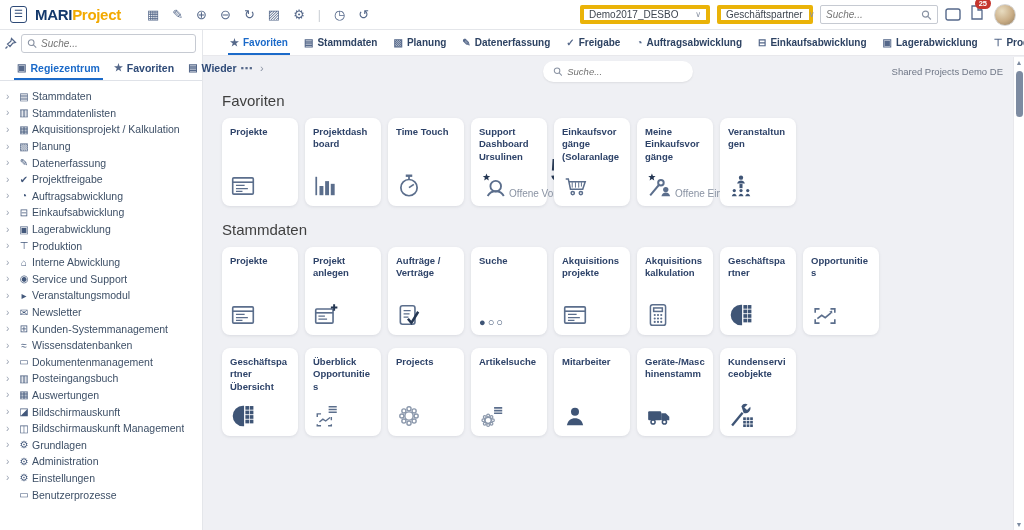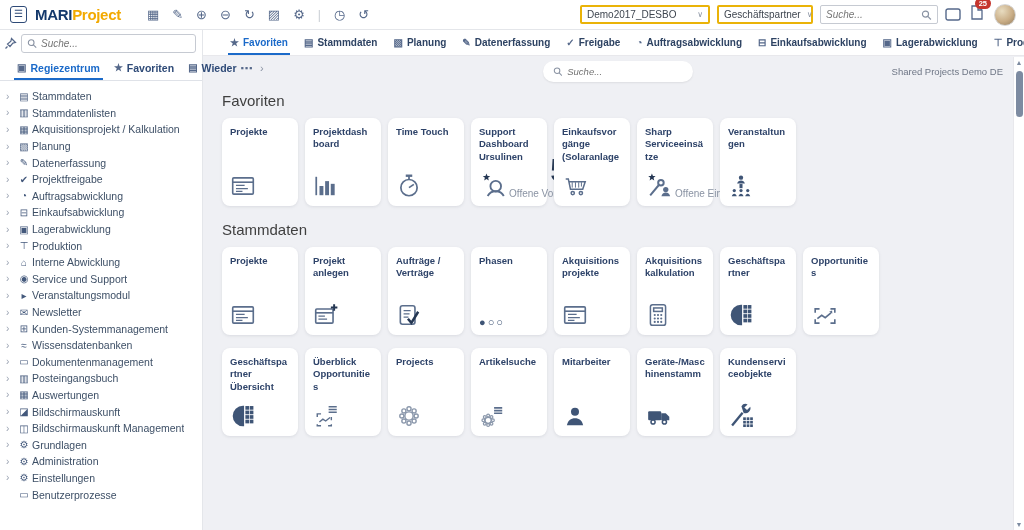--- a/index.html
+++ b/index.html
@@ -8,21 +8,21 @@
   
   .topbar { position:absolute; top:0; left:0; width:1024px; height:30px; background:#fff; border-bottom:1px solid #e4e6ea; display:flex; align-items:center; padding:0 8px; z-index:5; }
   .hamburger { width:17px; height:17px; border:1.5px solid #2e4a77; border-radius:3px; color:#2e4a77; font-size:10px; line-height:14px; text-align:center; margin:0 8px 0 2px; cursor:pointer; }
   .logo { font-size:15px; font-weight:bold; letter-spacing:-.3px; white-space:nowrap; margin-right:26px; }
   .logo .p1 { color:#14386b; }
   .logo .p2 { color:#f2a900; }
   .tb-icons { display:flex; align-items:center; gap:13px; color:#55688a; font-size:13px; }
   .tb-icons .tbi { cursor:pointer; }
   .tb-icons .sep { color:#c9cdd4; font-size:12px; }
   .tb-right { margin-left:auto; display:flex; align-items:center; gap:7px; }
-  .selbox { height:19px; border:2px solid #eab308; border-radius:2px; background:#fff; display:flex; align-items:center; font-size:10px; color:#3f4650; padding:0 5px; cursor:pointer; }
+  .selbox { height:19px; border:4px solid #eab308; border-radius:2px; background:#fff; display:flex; align-items:center; font-size:10px; color:#3f4650; padding:0 5px; cursor:pointer; }
   .selbox .lbl { flex:1; }
   .selbox .caret { color:#8a93a3; font-size:8px; margin-left:6px; }
   .selbox.company { width:130px; }
   .selbox.context { width:96px; }
   .searchbox { width:118px; height:19px; border:1px solid #c6cad2; border-radius:2px; display:flex; align-items:center; padding:0 5px; }
   .searchbox input { border:0; outline:0; width:100%; font-size:10px; font-style:italic; color:#555; font-family:"Liberation Sans",sans-serif; }
   .notif { position:relative; margin-left:2px; }
   .badge { position:absolute; top:-7px; right:-8px; background:#c5352e; color:#fff; border-radius:8px; font-size:7.5px; padding:1px 4px; font-weight:bold; }
   .avatar { width:22px; height:22px; border-radius:50%; background:radial-gradient(circle at 35% 30%, #e8dcc0, #c9ad86 55%, #8f7a5c); border:1px solid #d6d6d6; margin-left:4px; cursor:pointer; }
 
@@ -413,21 +413,21 @@
                       <path d="M2.5 5.5h2.4l2 9.5h11.3l2.3-7H6"></path>
                       <path d="M8.5 8.5v5M11.5 8.5v5M14.5 8.5v5M17 8.5v4" stroke-width="0.9"></path>
                       <circle cx="9" cy="18.5" r="1.5"></circle>
                       <circle cx="16.5" cy="18.5" r="1.5"></circle>
                     </g>
                   </svg>
                 </span>
               </div>
             </div>
             <div class="card">
-              <div class="card-title">Sharp Serviceeinsätze</div>
+              <div class="card-title">Meine Einkaufsvorgänge</div>
               <div class="card-bottom">
                 <span class="card-icon">
                   <svg width="30" height="28" viewBox="0 0 26 24">
                     <path fill="#253753" d="M6 2l.9 2.1 2.3.2-1.8 1.5.6 2.3-2-1.2-2 1.2.6-2.3L2.8 4.3l2.3-.2z"></path>
                     <g fill="none" stroke="#5b6e8c" stroke-width="1.7">
                       <path d="M4.5 21L12 12"></path>
                       <circle cx="13.8" cy="10" r="2.4"></circle>
                     </g>
                     <g fill="#5b6e8c">
                       <circle cx="18" cy="16" r="2.3"></circle>
@@ -499,21 +499,21 @@
                     <g fill="none" stroke="#5b6e8c" stroke-width="1.5">
                       <rect x="4" y="3.5" width="13.5" height="17" rx="2"></rect>
                       <path d="M7 8h6.5M7 11h5.5M7 14h4.5" stroke-width="1.2"></path>
                     </g>
                     <path d="M11 15.5l3.2 3.8L20.5 9" fill="none" stroke="#253753" stroke-width="2.3"></path>
                   </svg>
                 </span>
               </div>
             </div>
             <div class="card">
-              <div class="card-title">Phasen</div>
+              <div class="card-title">Suche</div>
               <div class="card-bottom">
                 <span class="card-icon">
                   <span class="phases-glyph">●○○</span>
                 </span>
               </div>
             </div>
             <div class="card">
               <div class="card-title">Akquisitionsprojekte</div>
               <div class="card-bottom">
                 <span class="card-icon">

